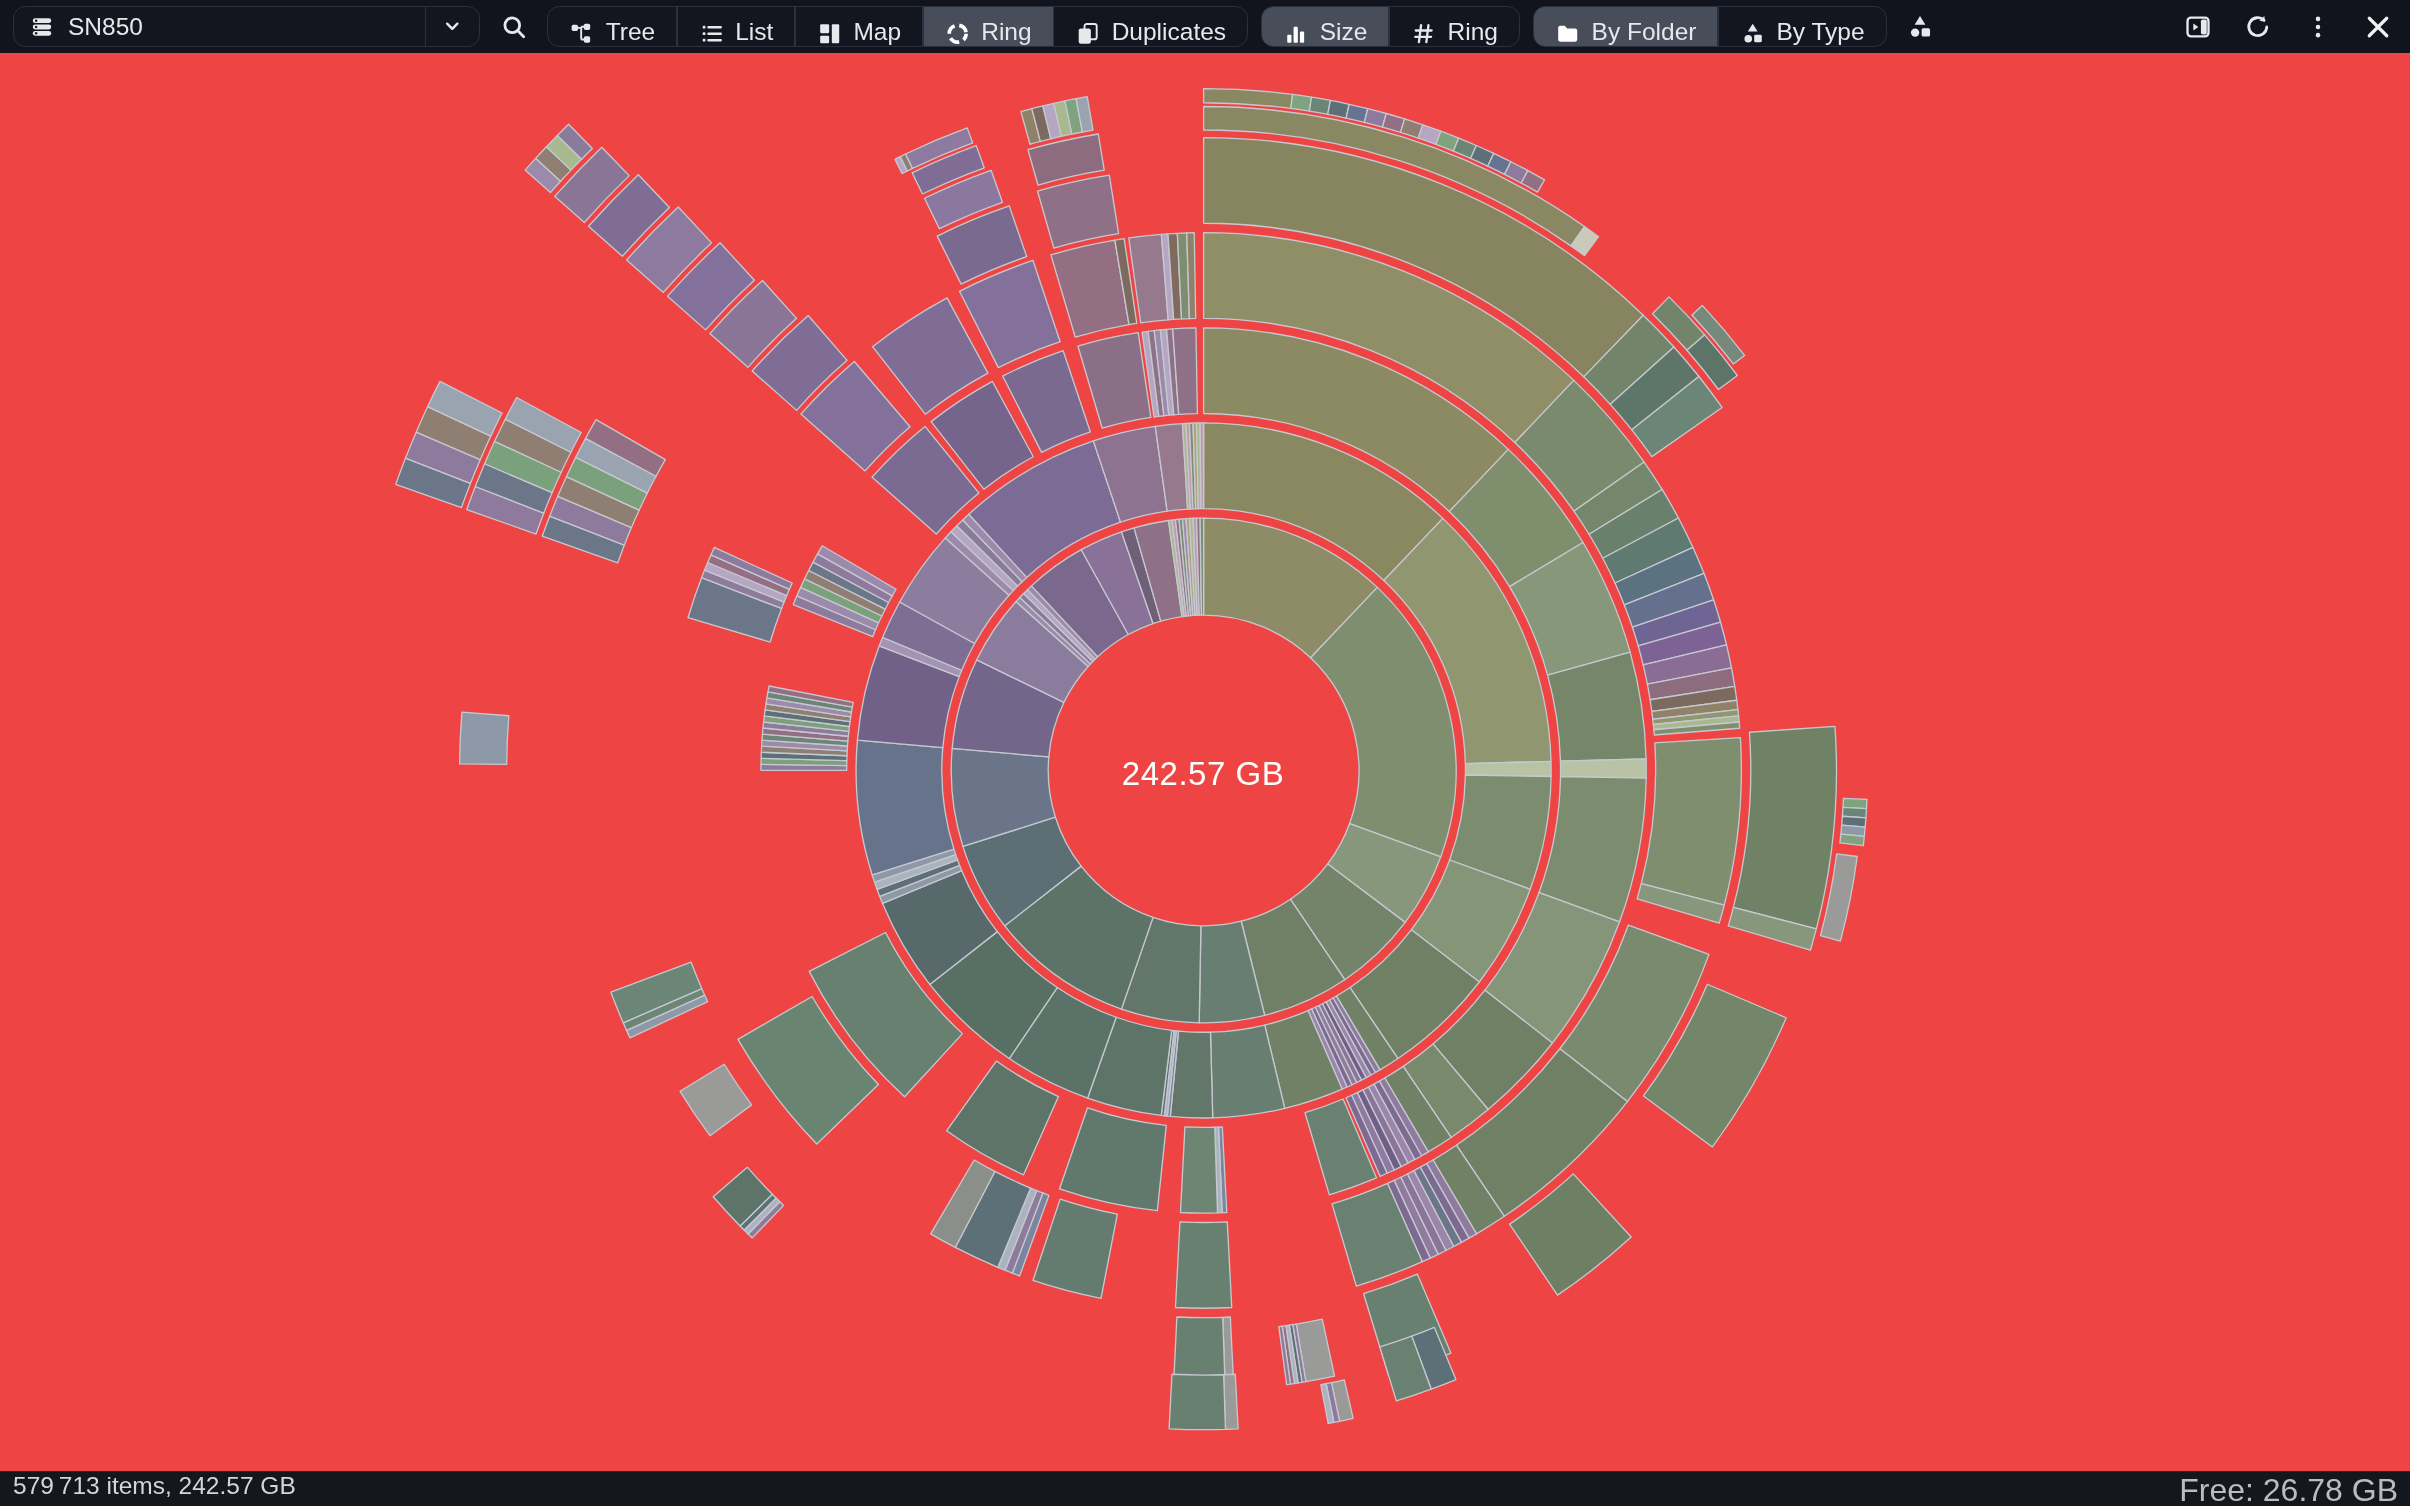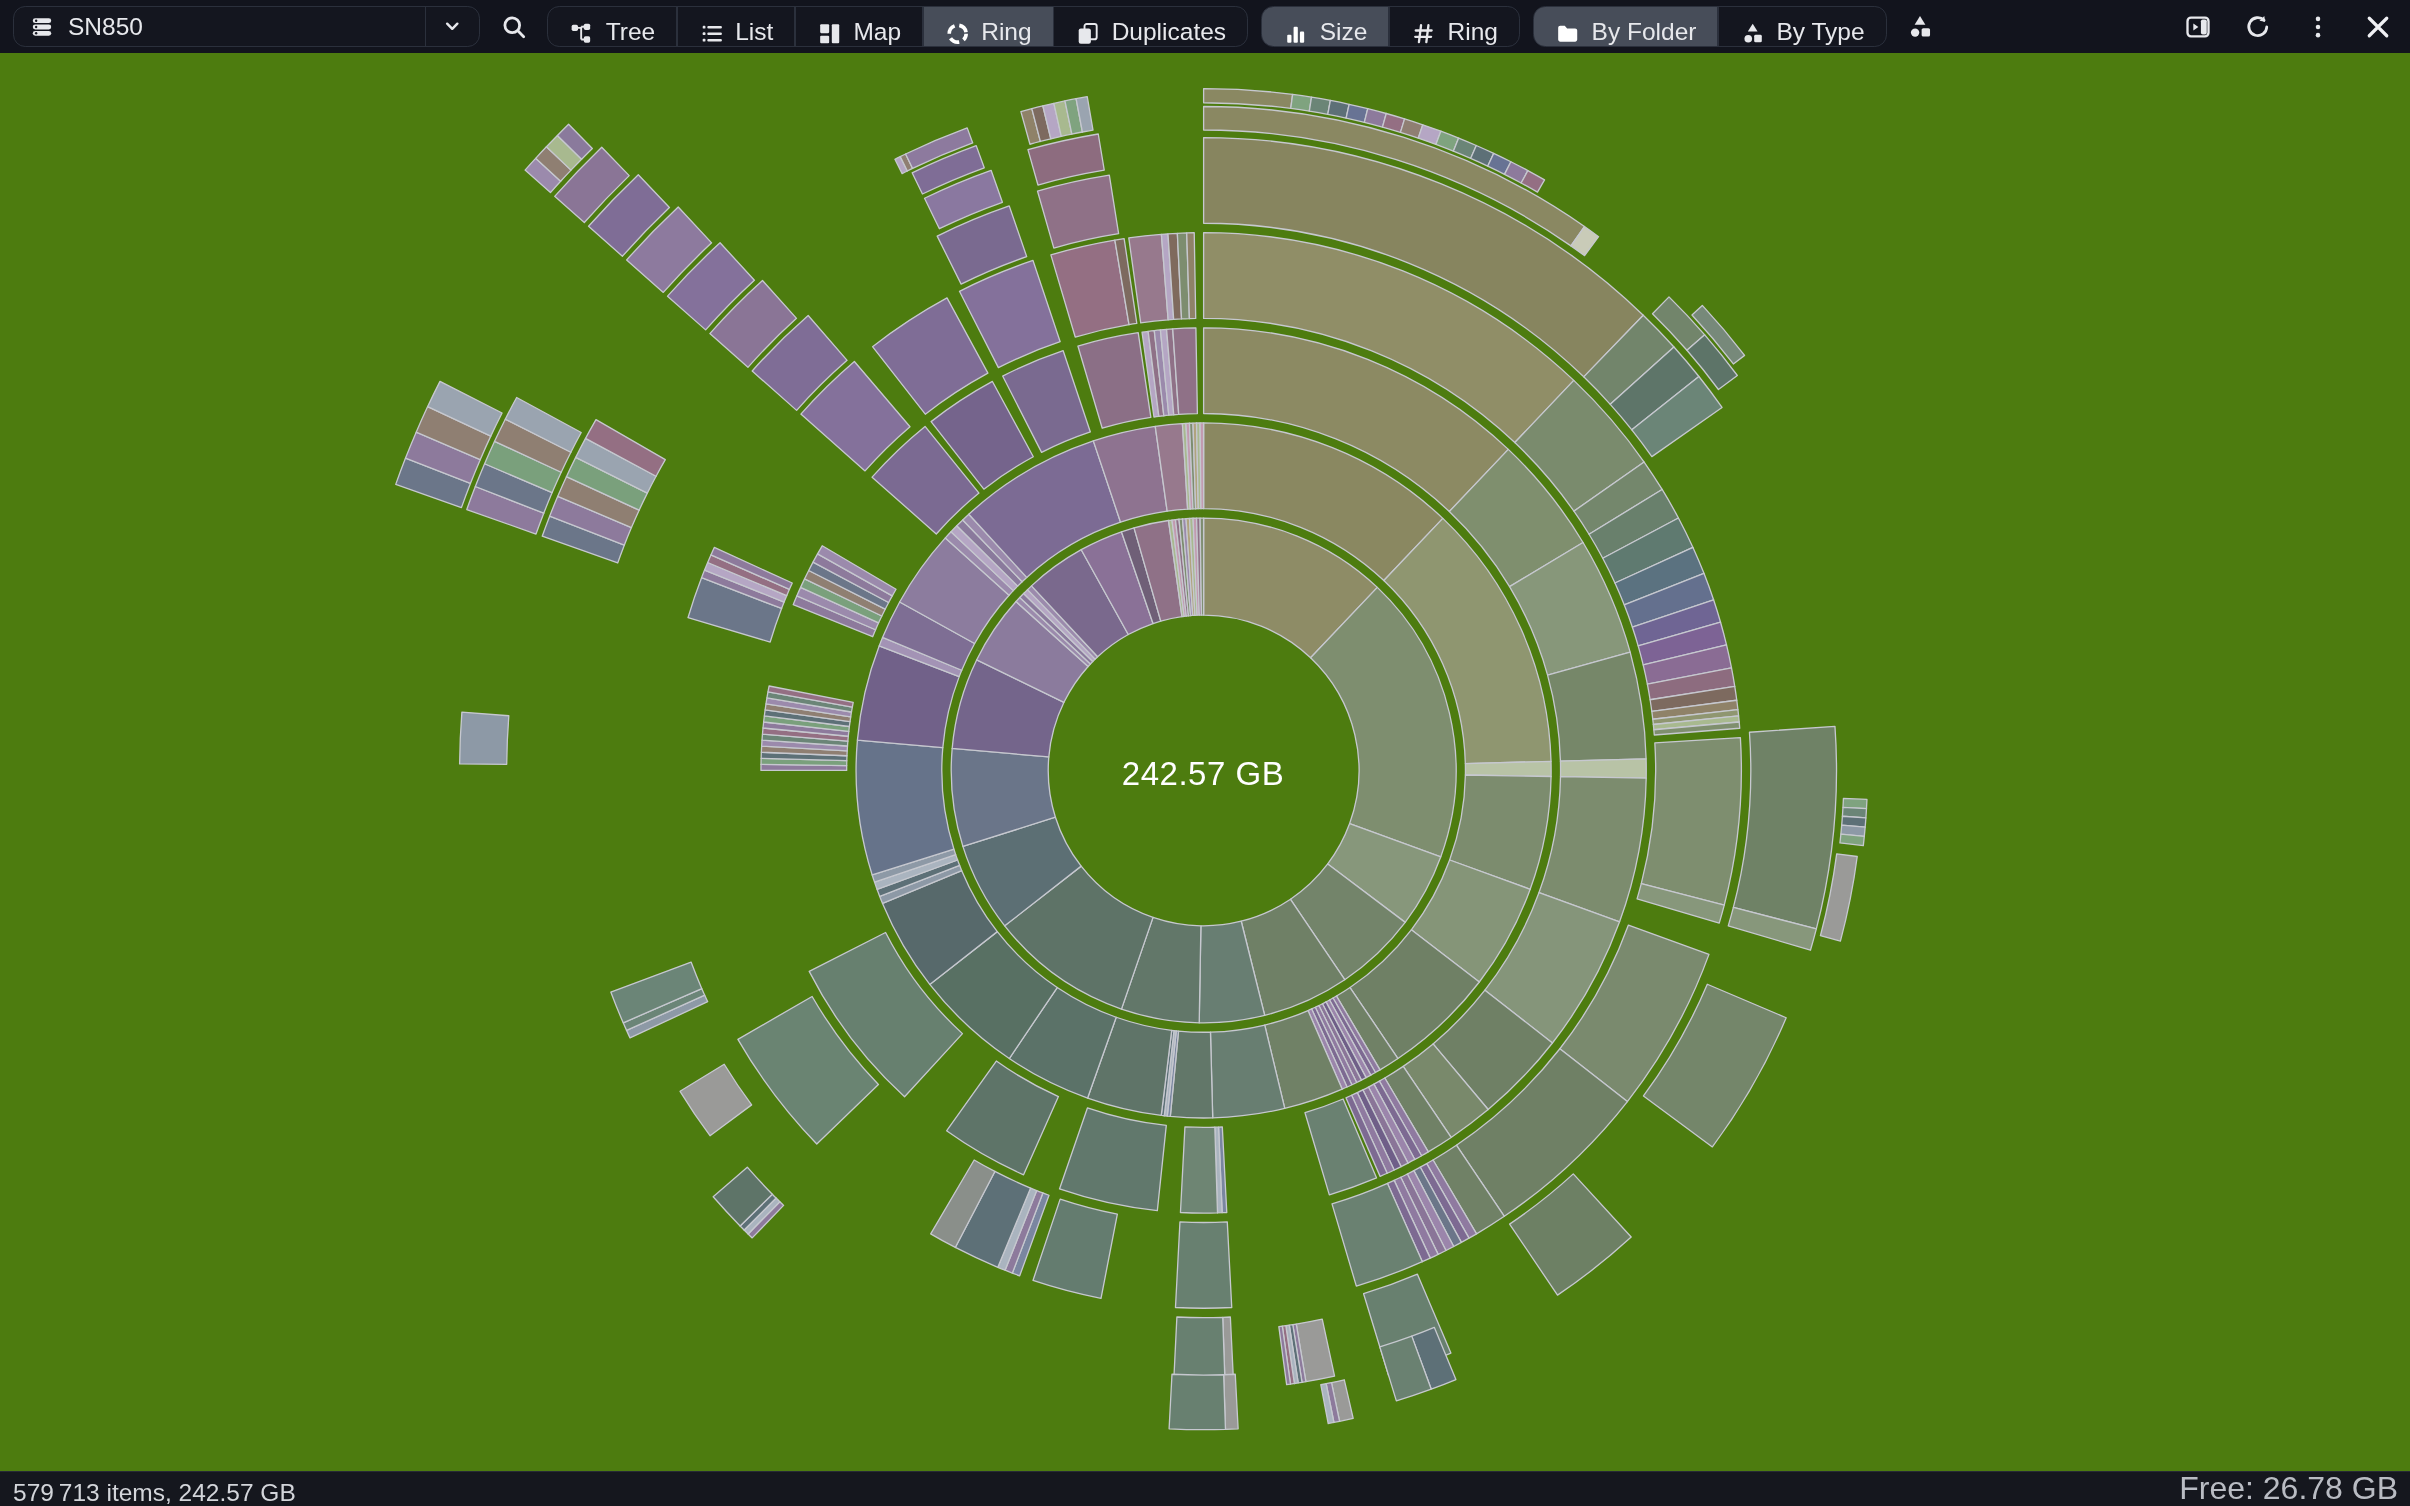--- a/index.html
+++ b/index.html
@@ -1,17 +1,17 @@
 <!DOCTYPE html>
 <html style="font-size:15px"><head>
 <meta charset="utf-8">
 <style>
   html,body{margin:0;padding:0;background:#12141d;width:2411px;height:1507px;overflow:hidden;
     font-family:"Liberation Sans","DejaVu Sans",sans-serif;-webkit-font-smoothing:antialiased;}
-  .stage{position:relative;width:2411px;height:1507px;background:#4d7c0f;}
+  .stage{position:relative;width:2411px;height:1507px;background:#ef4444;}
   
   .toolbar{position:absolute;top:0;left:0;right:0;height:53px;display:flex;align-items:center;
     padding:0 13px;gap:13px;z-index:3;background:#12141d;}
   .tb-group{display:flex;align-items:stretch;height:39px;border:1.4px solid #2b303c;border-radius:12.2px;
     overflow:hidden;background:#14161f;}
   .tb-btn{display:flex;align-items:flex-end;gap:11.3px;padding:0 21px;color:#e7e8ec;font-size:24.5px;
     white-space:nowrap;background:transparent;border:none;cursor:default;}
   .tb-btn.sel{background:#474d59;}
   .tb-sep{width:1.4px;background:#2b303c;margin:0;}
   .combo{width:450px;display:flex;align-items:center;height:39px;border:1.4px solid #2b303c;
@@ -22,21 +22,21 @@
   .icon-btn{display:flex;align-items:center;justify-content:center;width:41px;height:41px;}
   .win-icons{margin-left:auto;display:flex;align-items:center;gap:19px;}
   svg.ic{display:block;}
   
   .chart-wrap{position:absolute;inset:0;z-index:1;}
   .chart-wrap svg{position:absolute;left:0;top:0;}
   .center-label{position:absolute;left:1203px;top:774px;transform:translate(-50%,-50%);
     color:#ffffff;font-size:33px;letter-spacing:0.5px;z-index:2;}
   
   .statusbar{position:absolute;left:0;right:0;bottom:0;height:35px;background:#15171e;
-    border-top:1.9px solid #262a35;display:flex;align-items:flex-end;justify-content:space-between;
+    border-top:1.9px solid #262a35;display:flex;align-items:flex-start;justify-content:space-between;
     padding:0 13px;z-index:3;}
   .statusbar .s-left{color:#d3d5da;font-size:24.5px;}
   .statusbar .s-right{color:#b9bcc3;font-size:32px;}
 </style>
 </head>
 <body>
 
 <div class="stage">
 
   <div class="toolbar">

